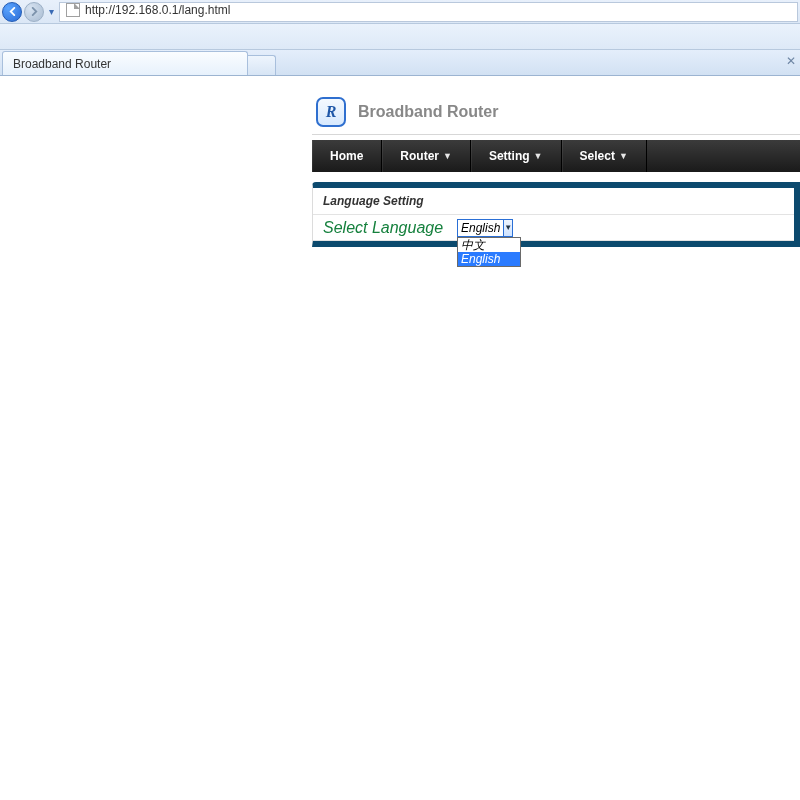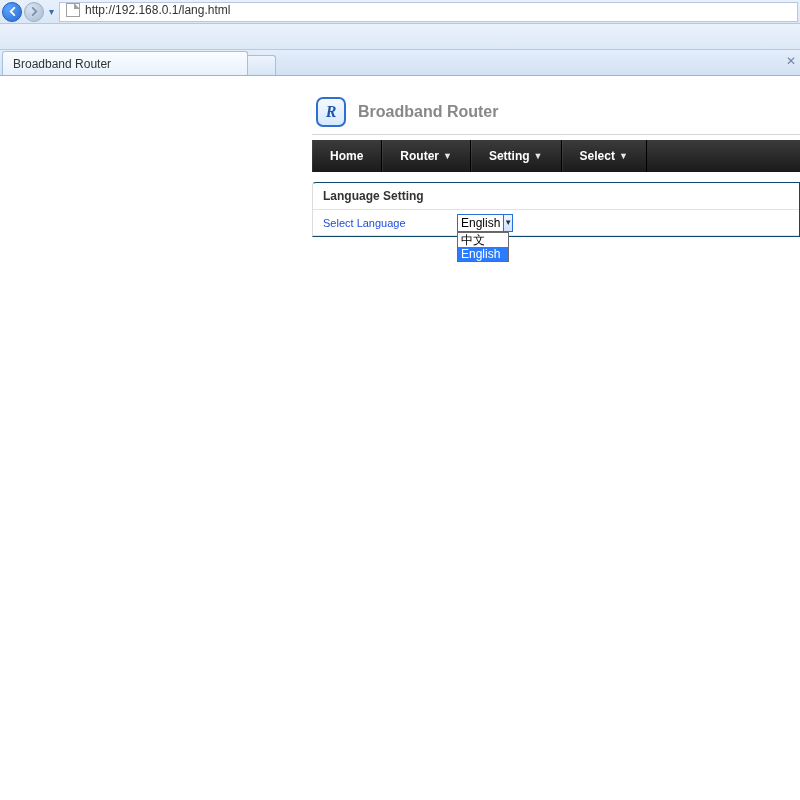--- a/index.html
+++ b/index.html
@@ -160,43 +160,44 @@
     box-shadow: inset 1px 0 0 rgba(255,255,255,0.07);
     cursor:pointer;
     white-space:nowrap;
   }
   .nav-item .dd { margin-left:4px; font-size:9px; color:#e6e6e6;}
 
   .panel {
     position:absolute;
     left:312px; right:0;
     top:106px;
-    border:1px solid #0c4a6e;
+    border:6px solid #0c4a6e;
     border-left:1px solid #dcdcdc;
     border-radius:4px 0 0 0;
     background:#fff;
+    font-style:italic;
   }
   .panel-head {
     padding:6px 10px;
     font-weight:bold;
     font-size:12px;
     color:#333;
     border-bottom:1px solid #e3e3e3;
   }
   .panel-row {
     display:flex;
     align-items:center;
     border-bottom:1px solid #e3e3e3;
     height:26px;
   }
   .panel-row .lbl {
     width:144px;
     padding-left:10px;
-    color:#1d4ed8;
-    font-size:11px;
+    color:#15803d;
+    font-size:16px;
   }
   .panel-row .val {
     position:relative;
   }
 
   .combo {
     height:18px;
     width:56px;
     border:1px solid #2a6fd6;
     background:#fff;
@@ -214,21 +215,21 @@
     width:14px;
     border-left:1px solid #2a6fd6;
     background: linear-gradient(#eef5ff,#cfe3ff);
     display:flex;align-items:center;justify-content:center;
     font-size:8px;color:#234;
   }
 
   .combo-list {
     position:absolute;
     left:0; top:18px;
-    width:52px;
+    width:64px;
     background:#fff;
     border:1px solid #6a6a6a;
     z-index:5;
   }
   .combo-list .opt {
     height:14px;
     line-height:14px;
     padding:0 3px;
     font-size:12px;
     color:#000;

